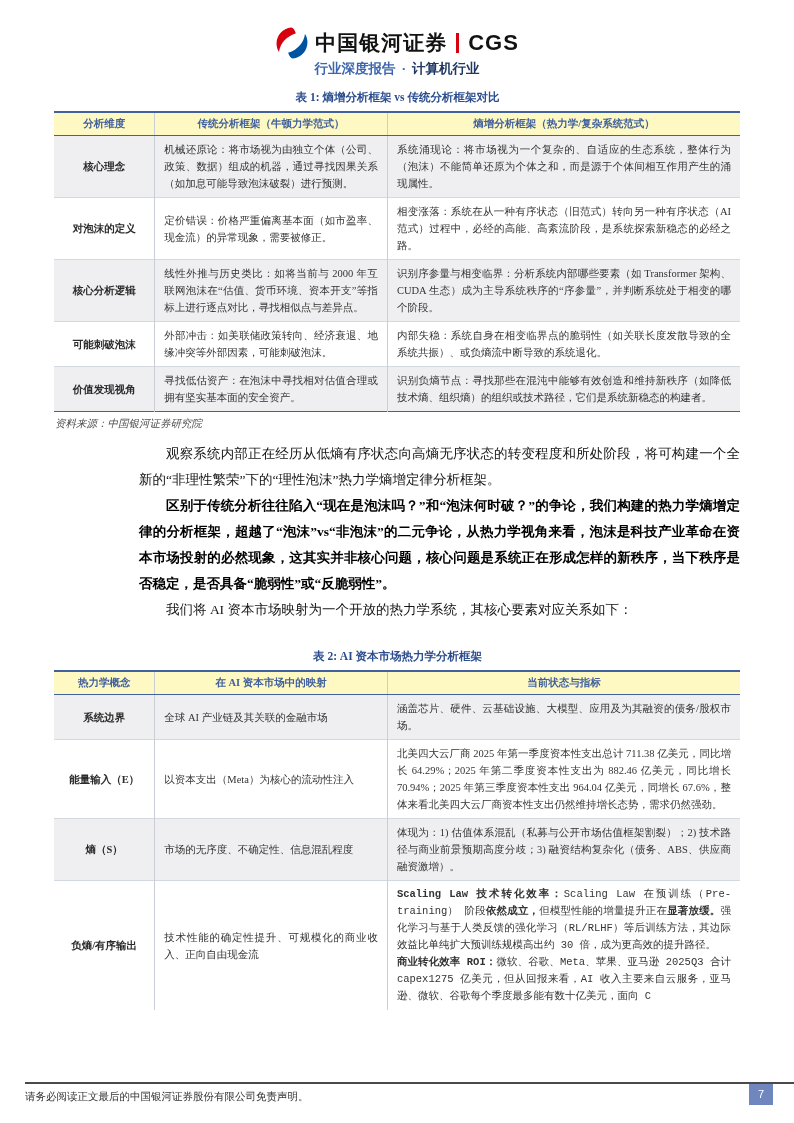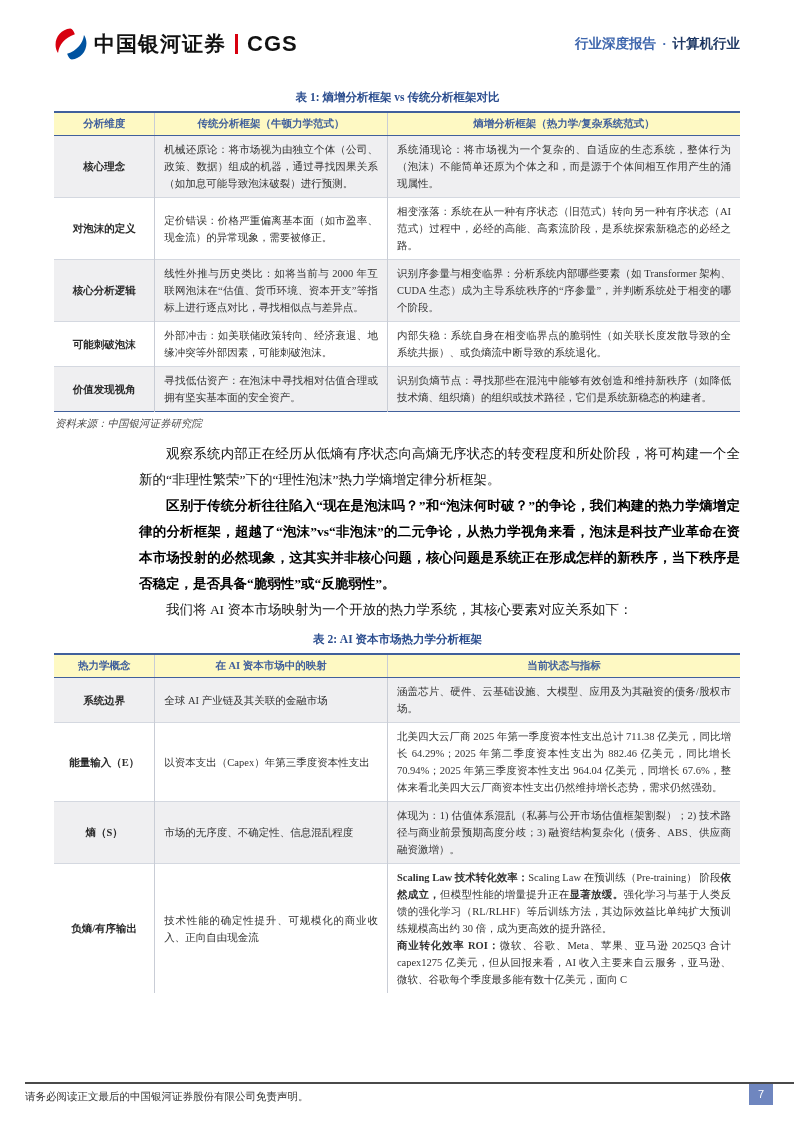--- a/index.html
+++ b/index.html
@@ -8,50 +8,50 @@
     --border-light:#d4d8e0; --text-dark:#262626;
   }
   *{margin:0;padding:0;box-sizing:border-box;}
   html,body{background:#888;}
   .page{
     width:794px;height:1123px;background:#fff;margin:0 auto;position:relative;
     font-family:"Liberation Serif","DejaVu Serif",serif;color:var(--text-dark);
     overflow:hidden;padding:0 54px;
   }
   
-  .hdr{display:flex;justify-content:space-between;align-items:center;padding-top:26px;height:62px;}
+  .hdr{display:flex;justify-content:space-between;align-items:center;padding-top:26px;height:62px;flex-direction:column;}
   .logo{display:flex;align-items:center;gap:6px;}
   .logo svg{display:block;}
   .logo-cn{font-family:"Liberation Sans","DejaVu Sans",sans-serif;font-weight:bold;font-size:21px;color:#121212;letter-spacing:1px;}
   .logo-sep{width:3px;height:20px;background:var(--logo-red);display:inline-block;margin:0 3px;}
   .logo-en{font-family:"Liberation Sans","DejaVu Sans",sans-serif;font-weight:bold;font-size:22px;color:#121212;letter-spacing:1px;}
   .hdr-right{font-weight:bold;font-size:13.5px;}
   .hdr-right .rpt-type{color:#3e66ad;}
   .hdr-right .dot{color:#3e66ad;margin:0 6px;}
   .hdr-right .industry{color:#1f3864;}
   
   .tbl-title{font-size:11.5px;font-weight:bold;color:var(--accent);margin:28px 0 6px 1px;text-align:center;}
-  .tbl-title.t2{margin-top:9px;}
+  .tbl-title.t2{margin-top:26px;}
   .src{font-size:10.5px;font-style:italic;color:#4d4d4d;margin:5px 0 8px 1px;}
   
   table.rpt{width:100%;border-collapse:collapse;border-top:2.2px solid var(--header-text);table-layout:fixed;}
   table.rpt.t1{border-bottom:1.6px solid var(--header-text);}
   table.rpt th{
     color:var(--header-text);font-weight:bold;font-size:10.5px;padding:4px 6px;
     border-bottom:1.4px solid var(--header-text);text-align:center;background:#fef9c3;
   }
   table.rpt td{
     font-size:10.5px;line-height:1.62;padding:5px 9px;vertical-align:middle;
     border-top:1px solid var(--border-light);text-align:justify;color:#333;
   }
   table.rpt tbody tr:first-child td{border-top:none;}
   table.rpt tbody tr:nth-child(odd) td{background:var(--row-alt);}
   table.rpt td.c0{text-align:center;font-weight:bold;color:#2b2b2b;}
   table.rpt .c1,table.rpt .c2{border-left:1px solid #c9cdd6;}
-  table.rpt td p{margin:0;}
+  table.rpt td p{margin:0;font-family:Liberation Mono, monospace;}
   .t2wrap{max-height:436px;overflow:hidden;}
   
   .body-text{margin:10px 0 4px 85px;}
   .para{font-size:13.5px;line-height:26px;text-align:justify;text-indent:2em;color:#141414;}
   .para.emph{font-weight:bold;color:#000;}
   
   .foot{position:absolute;left:25px;right:0;top:1062px;border-top:2.5px solid #4a4a4a;margin-top:20px;}
   .foot-text{font-size:10.5px;color:#333;margin-top:6px;}
   .page-num{
     position:absolute;right:21px;top:0;width:24px;height:21px;background:var(--page-box);
@@ -145,21 +145,21 @@
           </tr>
         </thead>
         <tbody>
           <tr>
             <td class="c0">系统边界</td>
             <td class="c1">全球 AI 产业链及其关联的金融市场</td>
             <td class="c2">涵盖芯片、硬件、云基础设施、大模型、应用及为其融资的债务/股权市场。</td>
           </tr>
           <tr>
             <td class="c0">能量输入（E）</td>
-            <td class="c1">以资本支出（Capex）年第三季度资本性支出</td>
+            <td class="c1">以资本支出（Meta）为核心的流动性注入</td>
             <td class="c2">北美四大云厂商 2025 年第一季度资本性支出总计 711.38 亿美元，同比增长 64.29%；2025 年第二季度资本性支出为 882.46 亿美元，同比增长 70.94%；2025 年第三季度资本性支出 964.04 亿美元，同增长 67.6%，整体来看北美四大云厂商资本性支出仍然维持增长态势，需求仍然强劲。</td>
           </tr>
           <tr>
             <td class="c0">熵（S）</td>
             <td class="c1">市场的无序度、不确定性、信息混乱程度</td>
             <td class="c2">体现为：1) 估值体系混乱（私募与公开市场估值框架割裂）；2) 技术路径与商业前景预期高度分歧；3) 融资结构复杂化（债务、ABS、供应商融资激增）。</td>
           </tr>
           <tr>
             <td class="c0">负熵/有序输出</td>
             <td class="c1">技术性能的确定性提升、可规模化的商业收入、正向自由现金流</td>

